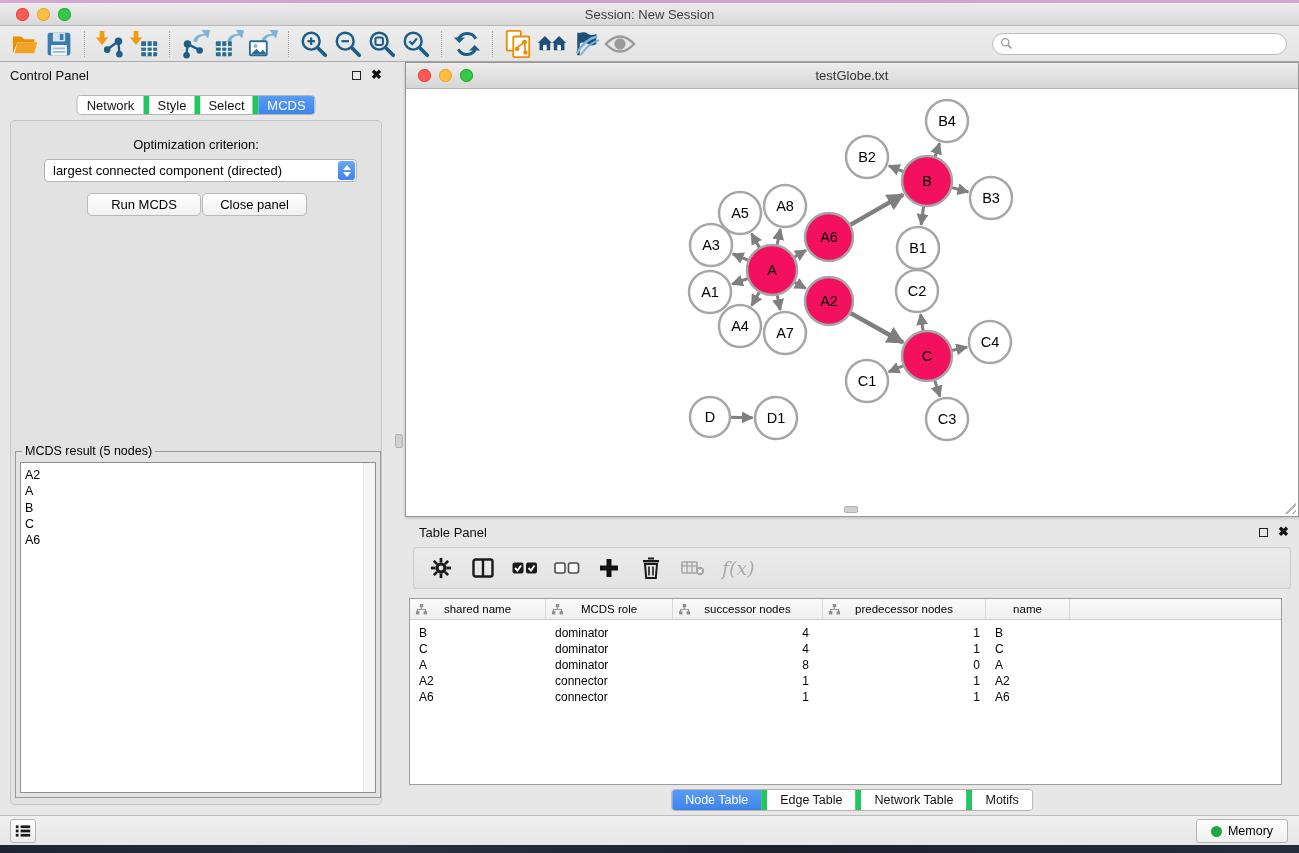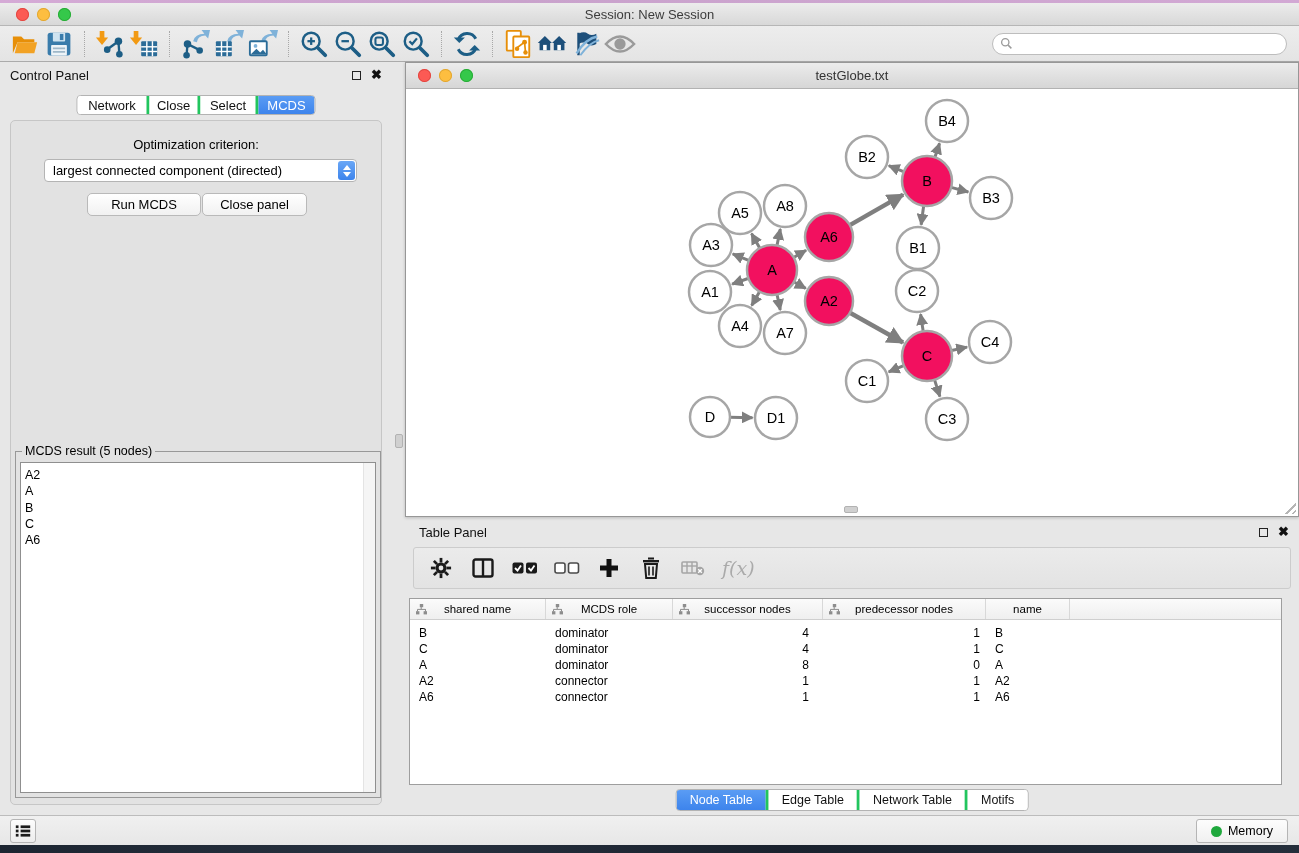--- a/index.html
+++ b/index.html
@@ -32,21 +32,21 @@
 
   
   #control-panel { left:0; top:0; width:392px; height:750px; }
   .panel-header { height:26px; display:flex; align-items:center; padding:0 10px; }
   .panel-title { font-size:13px; color:#111; }
   .panel-header .ph-icons { margin-left:auto; display:flex; align-items:center; gap:10px; }
   .float-box { width:9px; height:9px; border:1.6px solid #222; display:inline-block; cursor:pointer; }
   .close-x { font-size:13px; font-weight:900; color:#111; line-height:10px; cursor:pointer; }
 
   .seg { display:flex; border:1px solid #b3b3b3; border-radius:4px; overflow:hidden; background:#fff; height:20px; }
-  .seg .segtab { font-size:13px; color:#111; display:flex; align-items:center; justify-content:center; border-right:3px solid #22c55e; cursor:pointer; background:#fff; }
+  .seg .segtab { font-size:13px; color:#111; display:flex; align-items:center; justify-content:center; border-right:6px solid #22c55e; cursor:pointer; background:#fff; }
   .seg .segtab:last-child { border-right:none; }
   .seg .segtab.active { background:linear-gradient(#5a9cf4,#3d84ec); color:#fff; }
   #cp-tabs { position:absolute; left:50%; top:33px; transform:translateX(-50%); }
   #cp-tabs .segtab:nth-child(1){width:72px} #cp-tabs .segtab:nth-child(2){width:51px}
   #cp-tabs .segtab:nth-child(3){width:58px} #cp-tabs .segtab:nth-child(4){width:56px}
 
   #cp-content { position:absolute; left:10px; top:58px; width:372px; height:685px; background:#e2e2e2; border:1px solid #c6c6c6; border-radius:5px; }
   #opt-label { position:absolute; top:16px; width:100%; text-align:center; font-size:13px; color:#000; }
   #criterion-select { position:absolute; left:33px; top:38px; width:313px; height:23px; background:#fff; border:1px solid #b4b4b4; border-radius:4px; font-size:13px; display:flex; align-items:center; padding-left:8px; cursor:pointer; }
   #criterion-select .stepper { position:absolute; right:1px; top:1px; width:17px; height:19px; border-radius:3px; background:linear-gradient(#6aa7f6,#3d84ec); display:flex; flex-direction:column; align-items:center; justify-content:center; gap:2px; }
@@ -289,21 +289,21 @@
   <div id="control-panel" class="abs">
     <div class="panel-header">
       <span class="panel-title">Control Panel</span>
       <span class="ph-icons">
         <span class="float-box"></span>
         <span class="close-x">✖</span>
       </span>
     </div>
     <div class="seg" id="cp-tabs">
       <div class="segtab">Network</div>
-      <div class="segtab">Close</div>
+      <div class="segtab">Style</div>
       <div class="segtab">Select</div>
       <div class="segtab active">MCDS</div>
     </div>
     <div id="cp-content">
       <div id="criterion-select">
         <span>largest connected component (directed)</span>
         <span class="stepper">
             <span class="tri-up"></span>
             <span class="tri-down"></span>
           </span>

